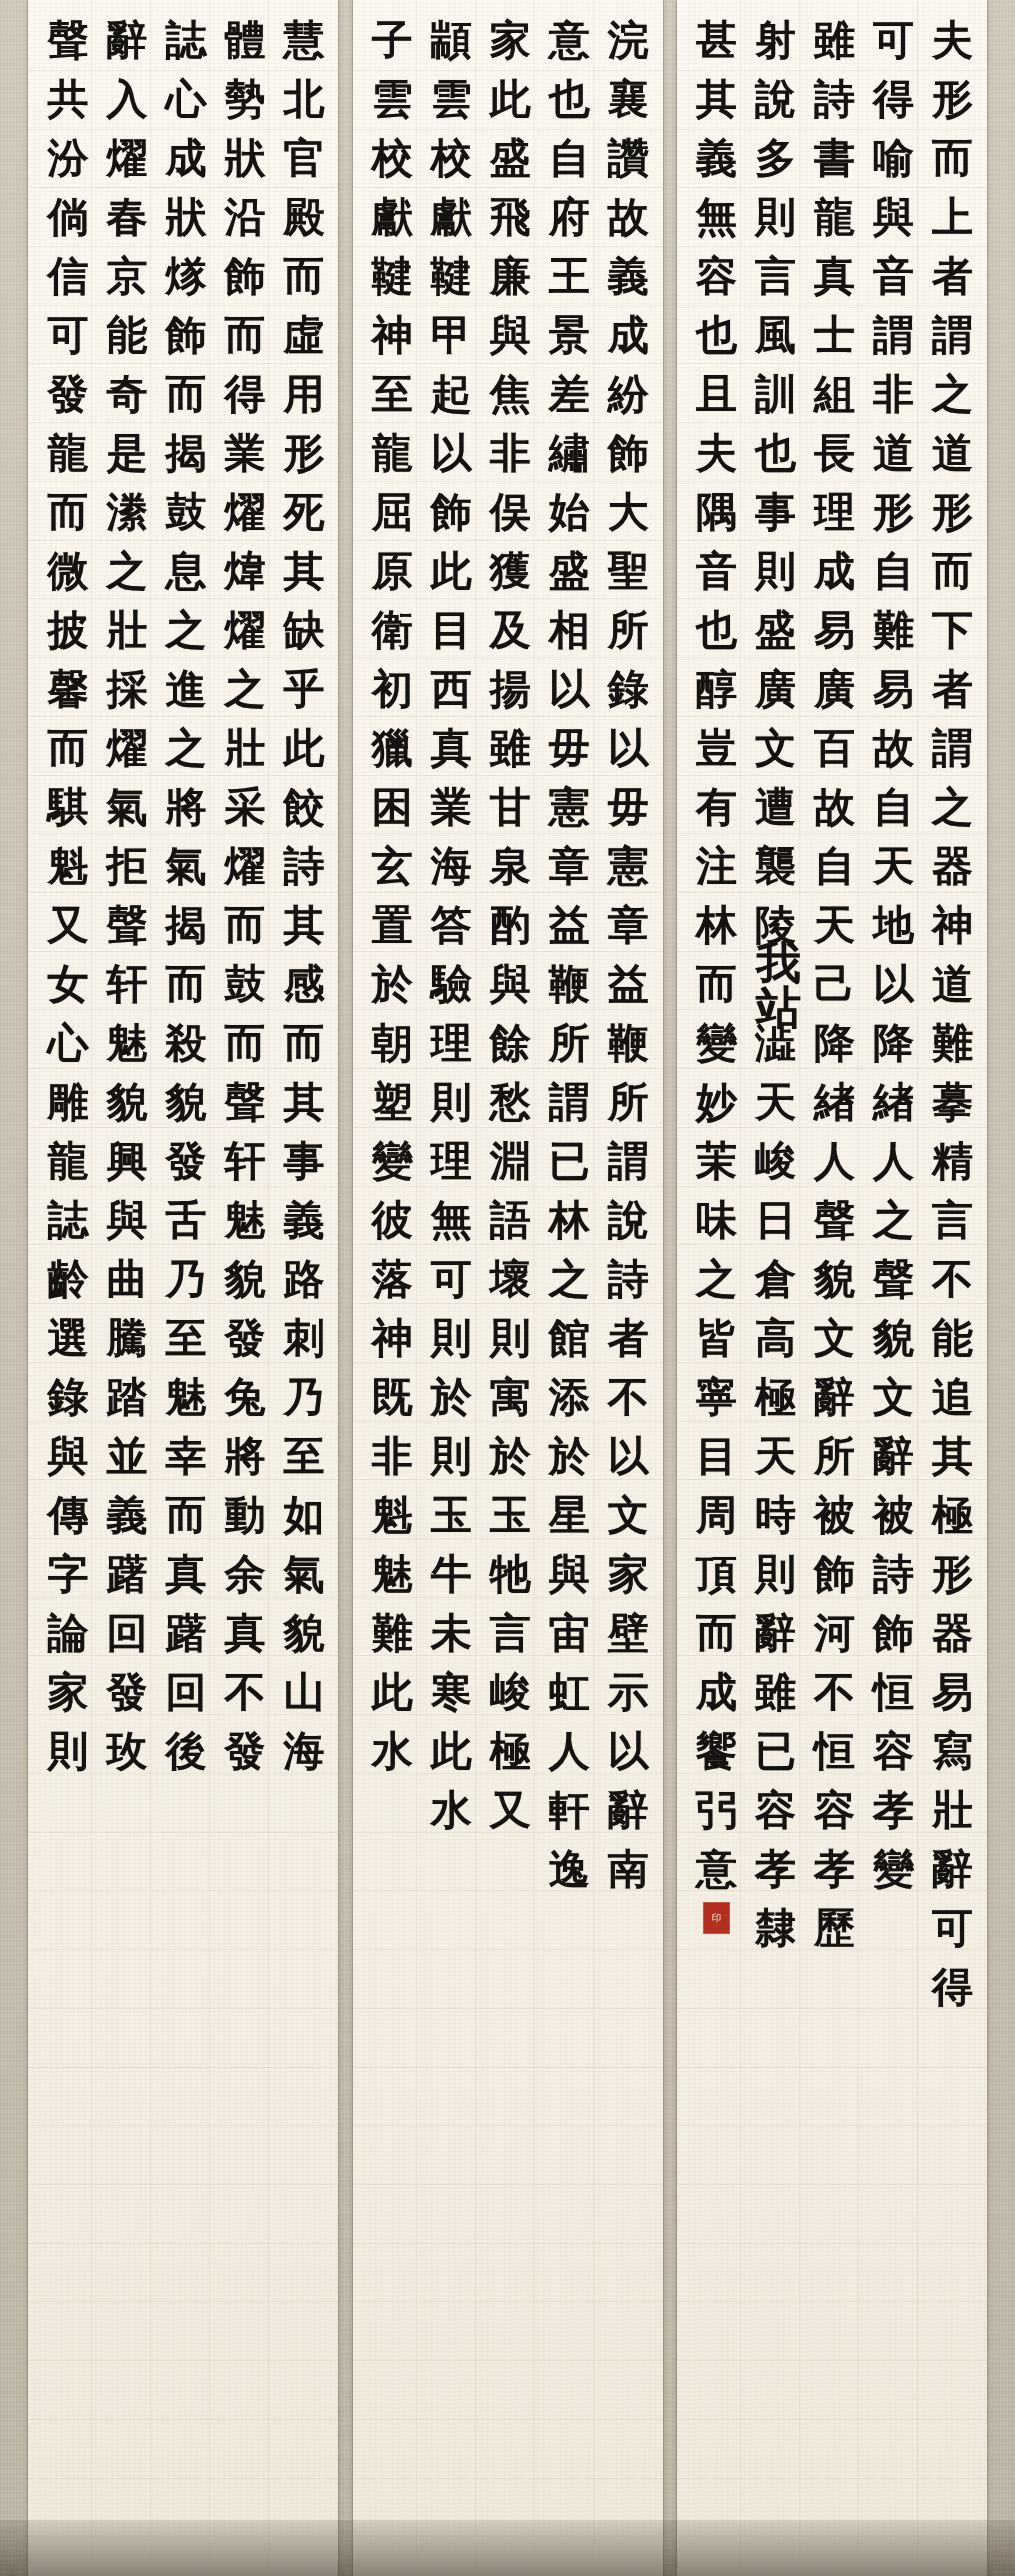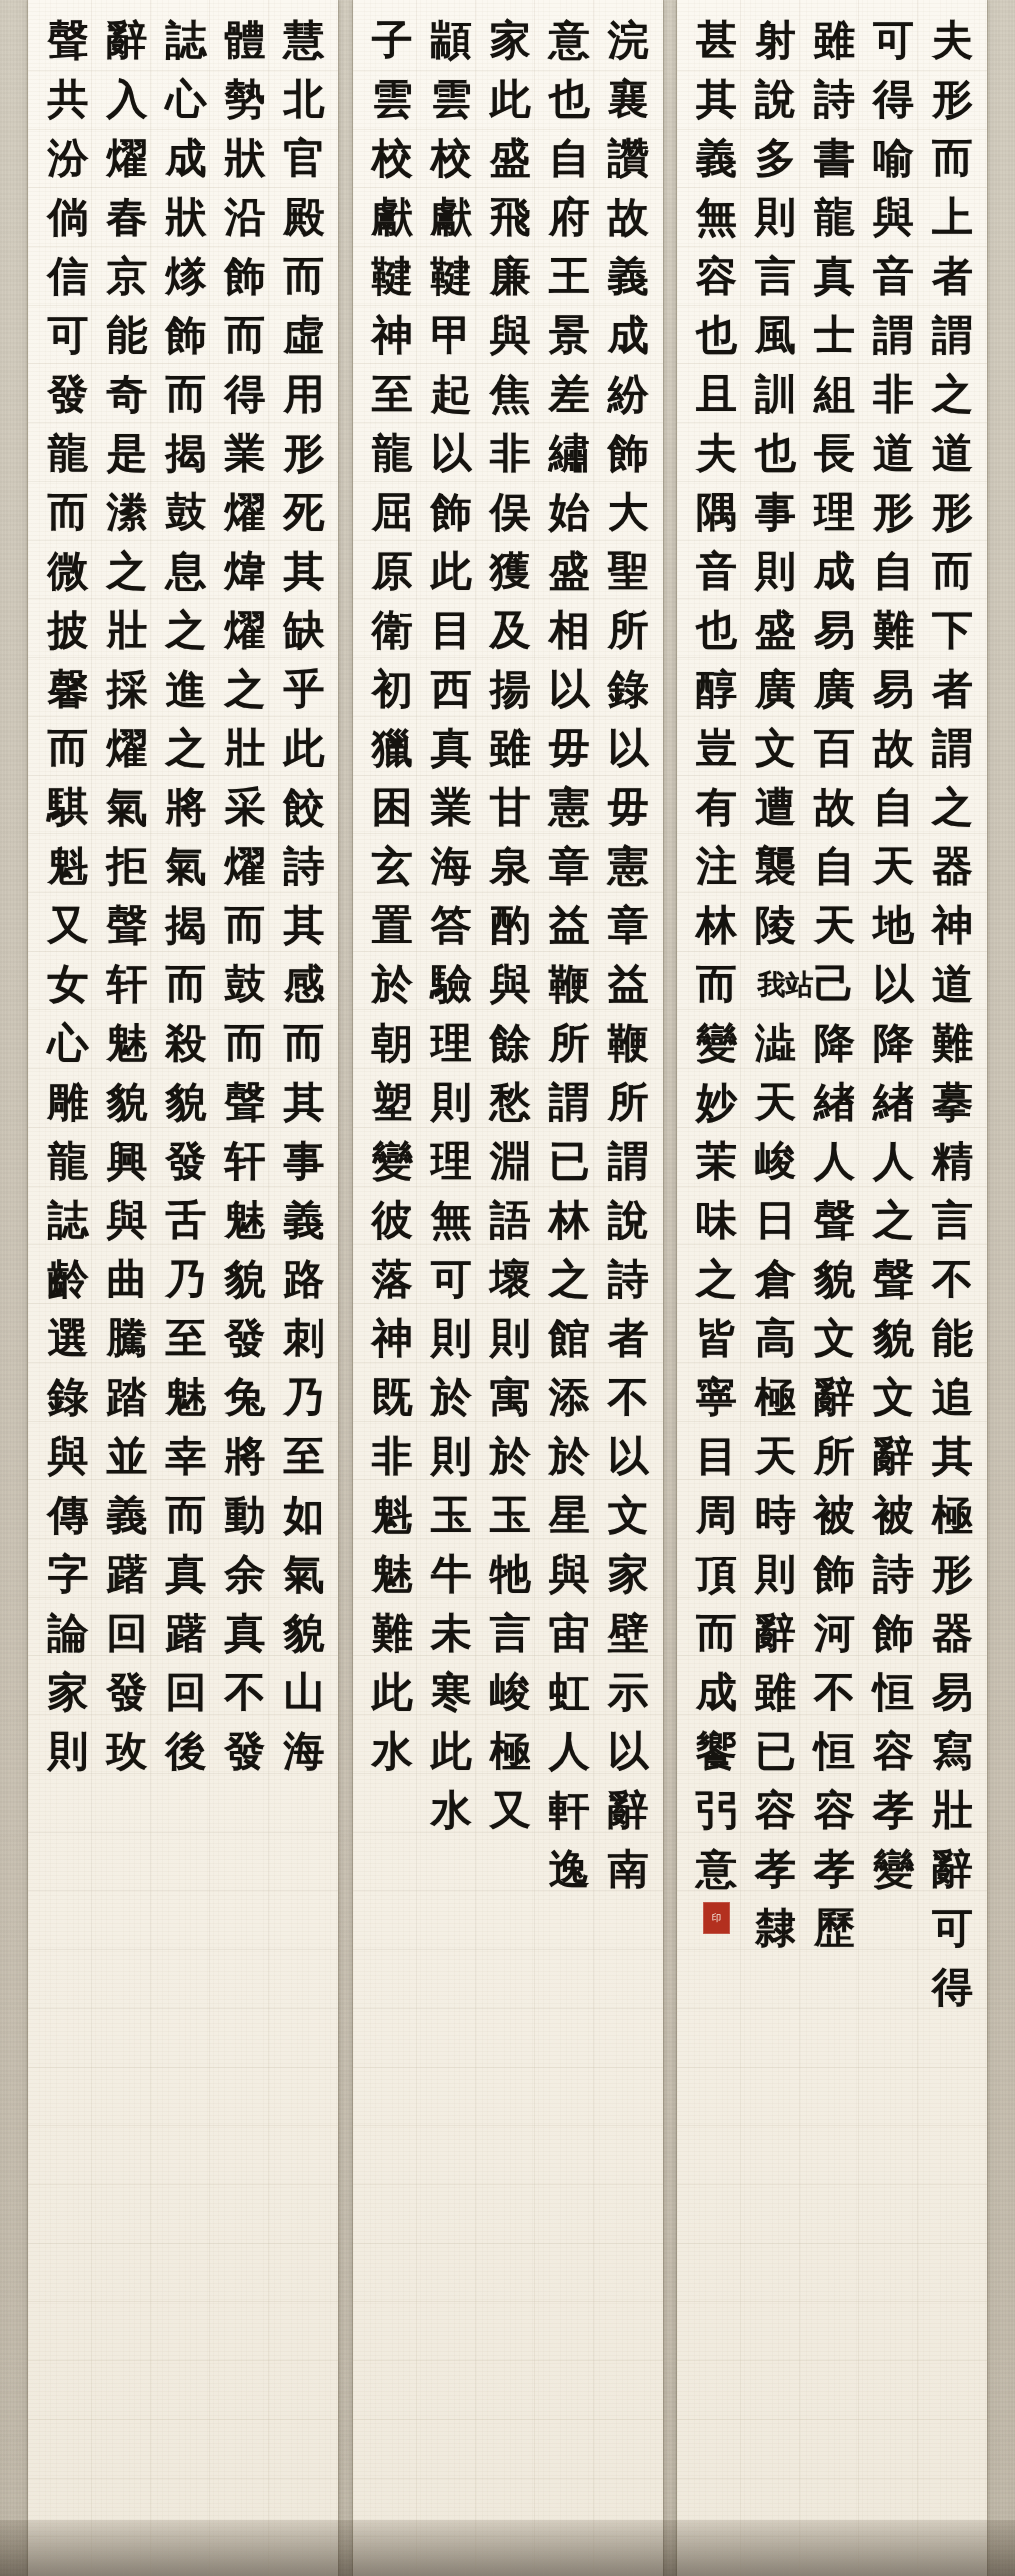--- a/index.html
+++ b/index.html
@@ -113,21 +113,21 @@
     align-items: center;
     justify-content: center;
     color: #15130f;
     font-size: 41px;
     line-height: 1;
     font-weight: 600;
     letter-spacing: 0;
     font-family: "DejaVu Serif", serif;
     text-shadow: 0 0 0.8px rgba(20,16,10,0.45);
   }
-  .cell.small { font-size: 28px; margin-left: 20px; }
+  .cell.small { font-size: 45px; margin-left: 20px; }
   .seal {
     width: 27px;
     height: 32px;
     margin: 3.2px auto 0;
     background: #b3301f;
     color: #f6efe6;
     font-size: 9.5px;
     line-height: 10.3px;
     display: flex;
     align-items: center;

